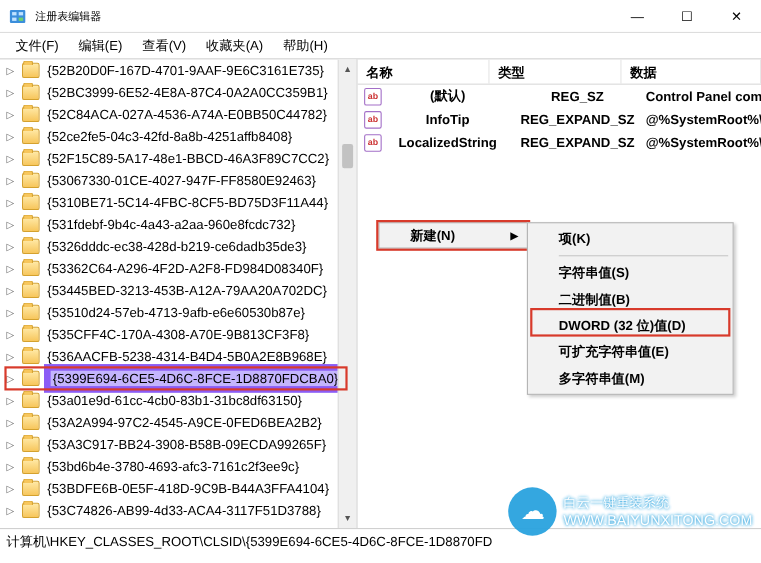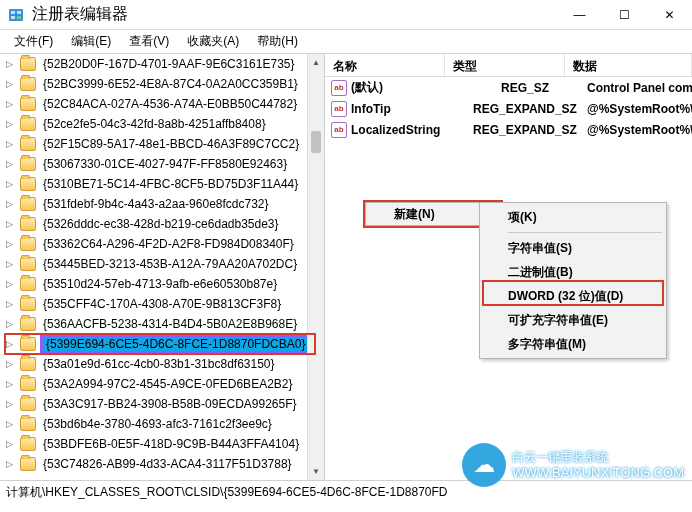--- a/index.html
+++ b/index.html
@@ -1,50 +1,50 @@
 <!DOCTYPE html>
 <html><head>
 <meta charset="utf-8">
 <style>
   * { margin: 0; padding: 0; box-sizing: border-box; font-family: 'Microsoft YaHei', 'SimSun', Arial, sans-serif; font-size: 12px; }
   body { background: #fff; width: 692px; height: 512px; overflow: hidden; position: relative; }
 
   .titlebar { height: 30px; display: flex; align-items: center; padding: 0 0 0 8px; background: #fff; border-bottom: 1px solid #ddd; }
   .app-icon { width: 16px; height: 16px; margin-right: 8px; }
-  .title-text { flex: 1; font-size: 16px; font-family: Liberation Mono, monospace; }
+  .title-text { flex: 1; font-size: 10px; font-family: Liberation Mono, monospace; }
   .win-btn { width: 45px; height: 30px; display: flex; align-items: center; justify-content: center; font-family: Arial; }
 
   .menubar { height: 24px; display: flex; align-items: center; padding: 0 6px; border-bottom: 1px solid #d0d0d0; }
   .menu-item { padding: 3px 8px; margin-right: 2px; }
 
   .content { display: flex; height: 426px; }
 
   .tree-pane { width: 325px; overflow: hidden; border-right: 1px solid #d0d0d0; position:relative; }
   .tree-row { height: 20px; display: flex; align-items: center; padding-left: 6px; white-space: nowrap; }
   .tree-row .triangle { width: 10px; font-size: 9px; color: #666; }
   .tree-row .folder { width: 16px; height: 14px; margin: 0 4px; background: linear-gradient(#ffe9a6,#f7c65c); border:1px solid #d4a12e; border-radius:2px; position:relative; }
   .tree-row .folder::before { content:""; position:absolute; top:-3px; left:0; width:7px; height:3px; background:#f7c65c; border:1px solid #d4a12e; border-bottom:none; border-radius:2px 2px 0 0; }
   .tree-row .label { padding: 1px 3px; }
-  .tree-row.selected .label { background: #0ea5e9; border:4px solid #8b5cf6; padding:0 2px; }
+  .tree-row.selected .label { background: #c4b5fd; border:6px solid #8b5cf6; padding:0 2px; }
   .highlight-box { position:absolute; border:2px solid #d83a2b; pointer-events:none; left:4px; width:312px; }
 
   .list-pane { flex: 1; position: relative; overflow:hidden;font-weight:bold; }
   .list-header { height: 23px; display: flex; border-bottom: 1px solid #d9d9d9; }
   .list-header .col { padding: 4px 8px; border-right: 1px solid #e5e5e5; }
   .col-name { width: 120px; }
   .col-type { width: 120px; }
   .col-data { flex: 1; }
 
   .list-row { height: 21px; display: flex; align-items: center; padding:0; }
   .list-row .vicon { width:16px; height:16px; margin:0 4px 0 6px; border:1px solid #a36fc7; border-radius:2px; background:#fff; display:flex; align-items:center; justify-content:center; font-size:8px; color:#c33;text-align:center; }
-  .list-row .cell-name { width: 112px; padding-left:0; }
+  .list-row .cell-name { width: 112px; padding-left:0;text-align:center; }
   .list-row .cell-type { width: 120px; padding-left:4px;text-align:center; }
   .list-row .cell-data { flex: 1; padding-left:4px; white-space:nowrap; overflow:hidden; }
 
-  .context-root { position:absolute; top:148px; left:40px; }
+  .context-root { position:absolute; top:148px; left:19px; }
   .ctx-item { width:136px; height:24px; background:#f2f2f2; border:1px solid #b5b5b5; display:flex; align-items:center; padding-left:28px; position:relative; }
   .ctx-item .arrow { position:absolute; right:8px; font-size:9px; }
   .ctx-highlight { border:2px solid #d83a2b; position:absolute; top:-2px; left:-2px; width:140px; height:28px; pointer-events:none; }
 
   .submenu { position:absolute; top:148px; left:154px; width:188px; background:#f2f2f2; border:1px solid #b5b5b5; padding:2px; box-shadow:2px 2px 3px rgba(0,0,0,.2); }
   .sub-item { height:24px; display:flex; align-items:center; padding-left:26px; position:relative; }
   .sub-sep { height:1px; background:#c8c8c8; margin:3px 2px 3px 26px; }
   .sub-highlight { border:2px solid #d83a2b; position:absolute; left:2px; right:2px; height:26px; pointer-events:none; }
 
   .statusbar { height: 24px; border-top: 1px solid #d0d0d0; display:flex; align-items:center; padding:4px 6px; white-space:nowrap; overflow:hidden; font-size:12px; }

